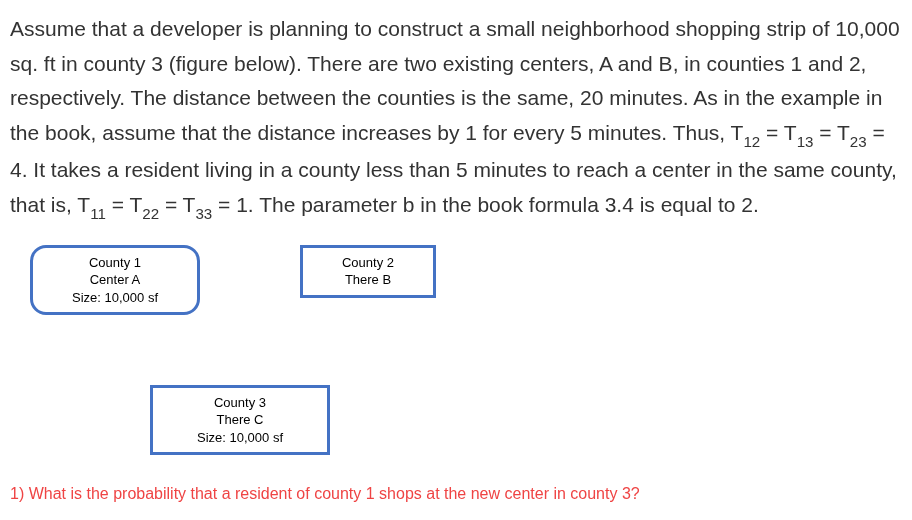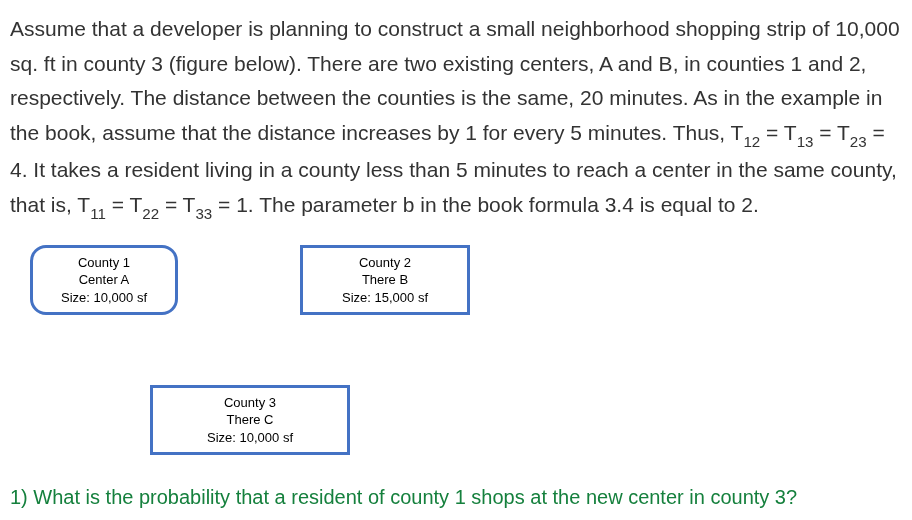--- a/index.html
+++ b/index.html
@@ -38,56 +38,55 @@
       background: #ffffff;
       padding: 6px 18px;
       text-align: center;
       font-size: 13px;
       line-height: 1.35;
       color: #000000;
     }
     .county-box.box1 {
       left: 20px;
       top: 0;
-      width: 148px;
+      width: 170px;
       border-radius: 16px;
     }
     .county-box.box2 {
       left: 290px;
       top: 0;
-      width: 170px;
+      width: 136px;
     }
     .county-box.box3 {
       left: 140px;
       top: 140px;
-      width: 200px;
+      width: 180px;
     }
     .question {
-      font-size: 20px;
+      font-size: 16px;
       line-height: 1.6;
-      color: #15803d;
+      color: #ef4444;
     }
   </style>
 </head>
 <body>
 
 <div class="problem-text">
   <span>Assume that a developer is planning to construct a small neighborhood shopping strip of 10,000 sq. ft in county 3 (figure below). There are two existing centers, A and B, in counties 1 and 2, respectively. The distance between the counties is the same, 20 minutes. As in the example in the book, assume that the distance increases by 1 for every 5 minutes. Thus, T</span><span class="sub">12</span><span> = T</span><span class="sub">13</span><span> = T</span><span class="sub">23</span><span> = 4. It takes a resident living in a county less than 5 minutes to reach a center in the same county, that is, T</span><span class="sub">11</span><span> = T</span><span class="sub">22</span><span> = T</span><span class="sub">33</span><span> = 1. The parameter b in the book formula 3.4 is equal to 2.</span>
 </div>
 
 <div class="diagram">
   <div class="county-box box1">
     <div>County 1</div>
     <div>Center A</div>
     <div>Size: 10,000 sf</div>
   </div>
   <div class="county-box box2">
     <div>County 2</div>
     <div>There B</div>
-    <div>Size: 15,000 sf</div>
   </div>
   <div class="county-box box3">
     <div>County 3</div>
     <div>There C</div>
     <div>Size: 10,000 sf</div>
   </div>
 </div>
 
 <div class="question">1) What is the probability that a resident of county 1 shops at the new center in county 3?</div>
 

